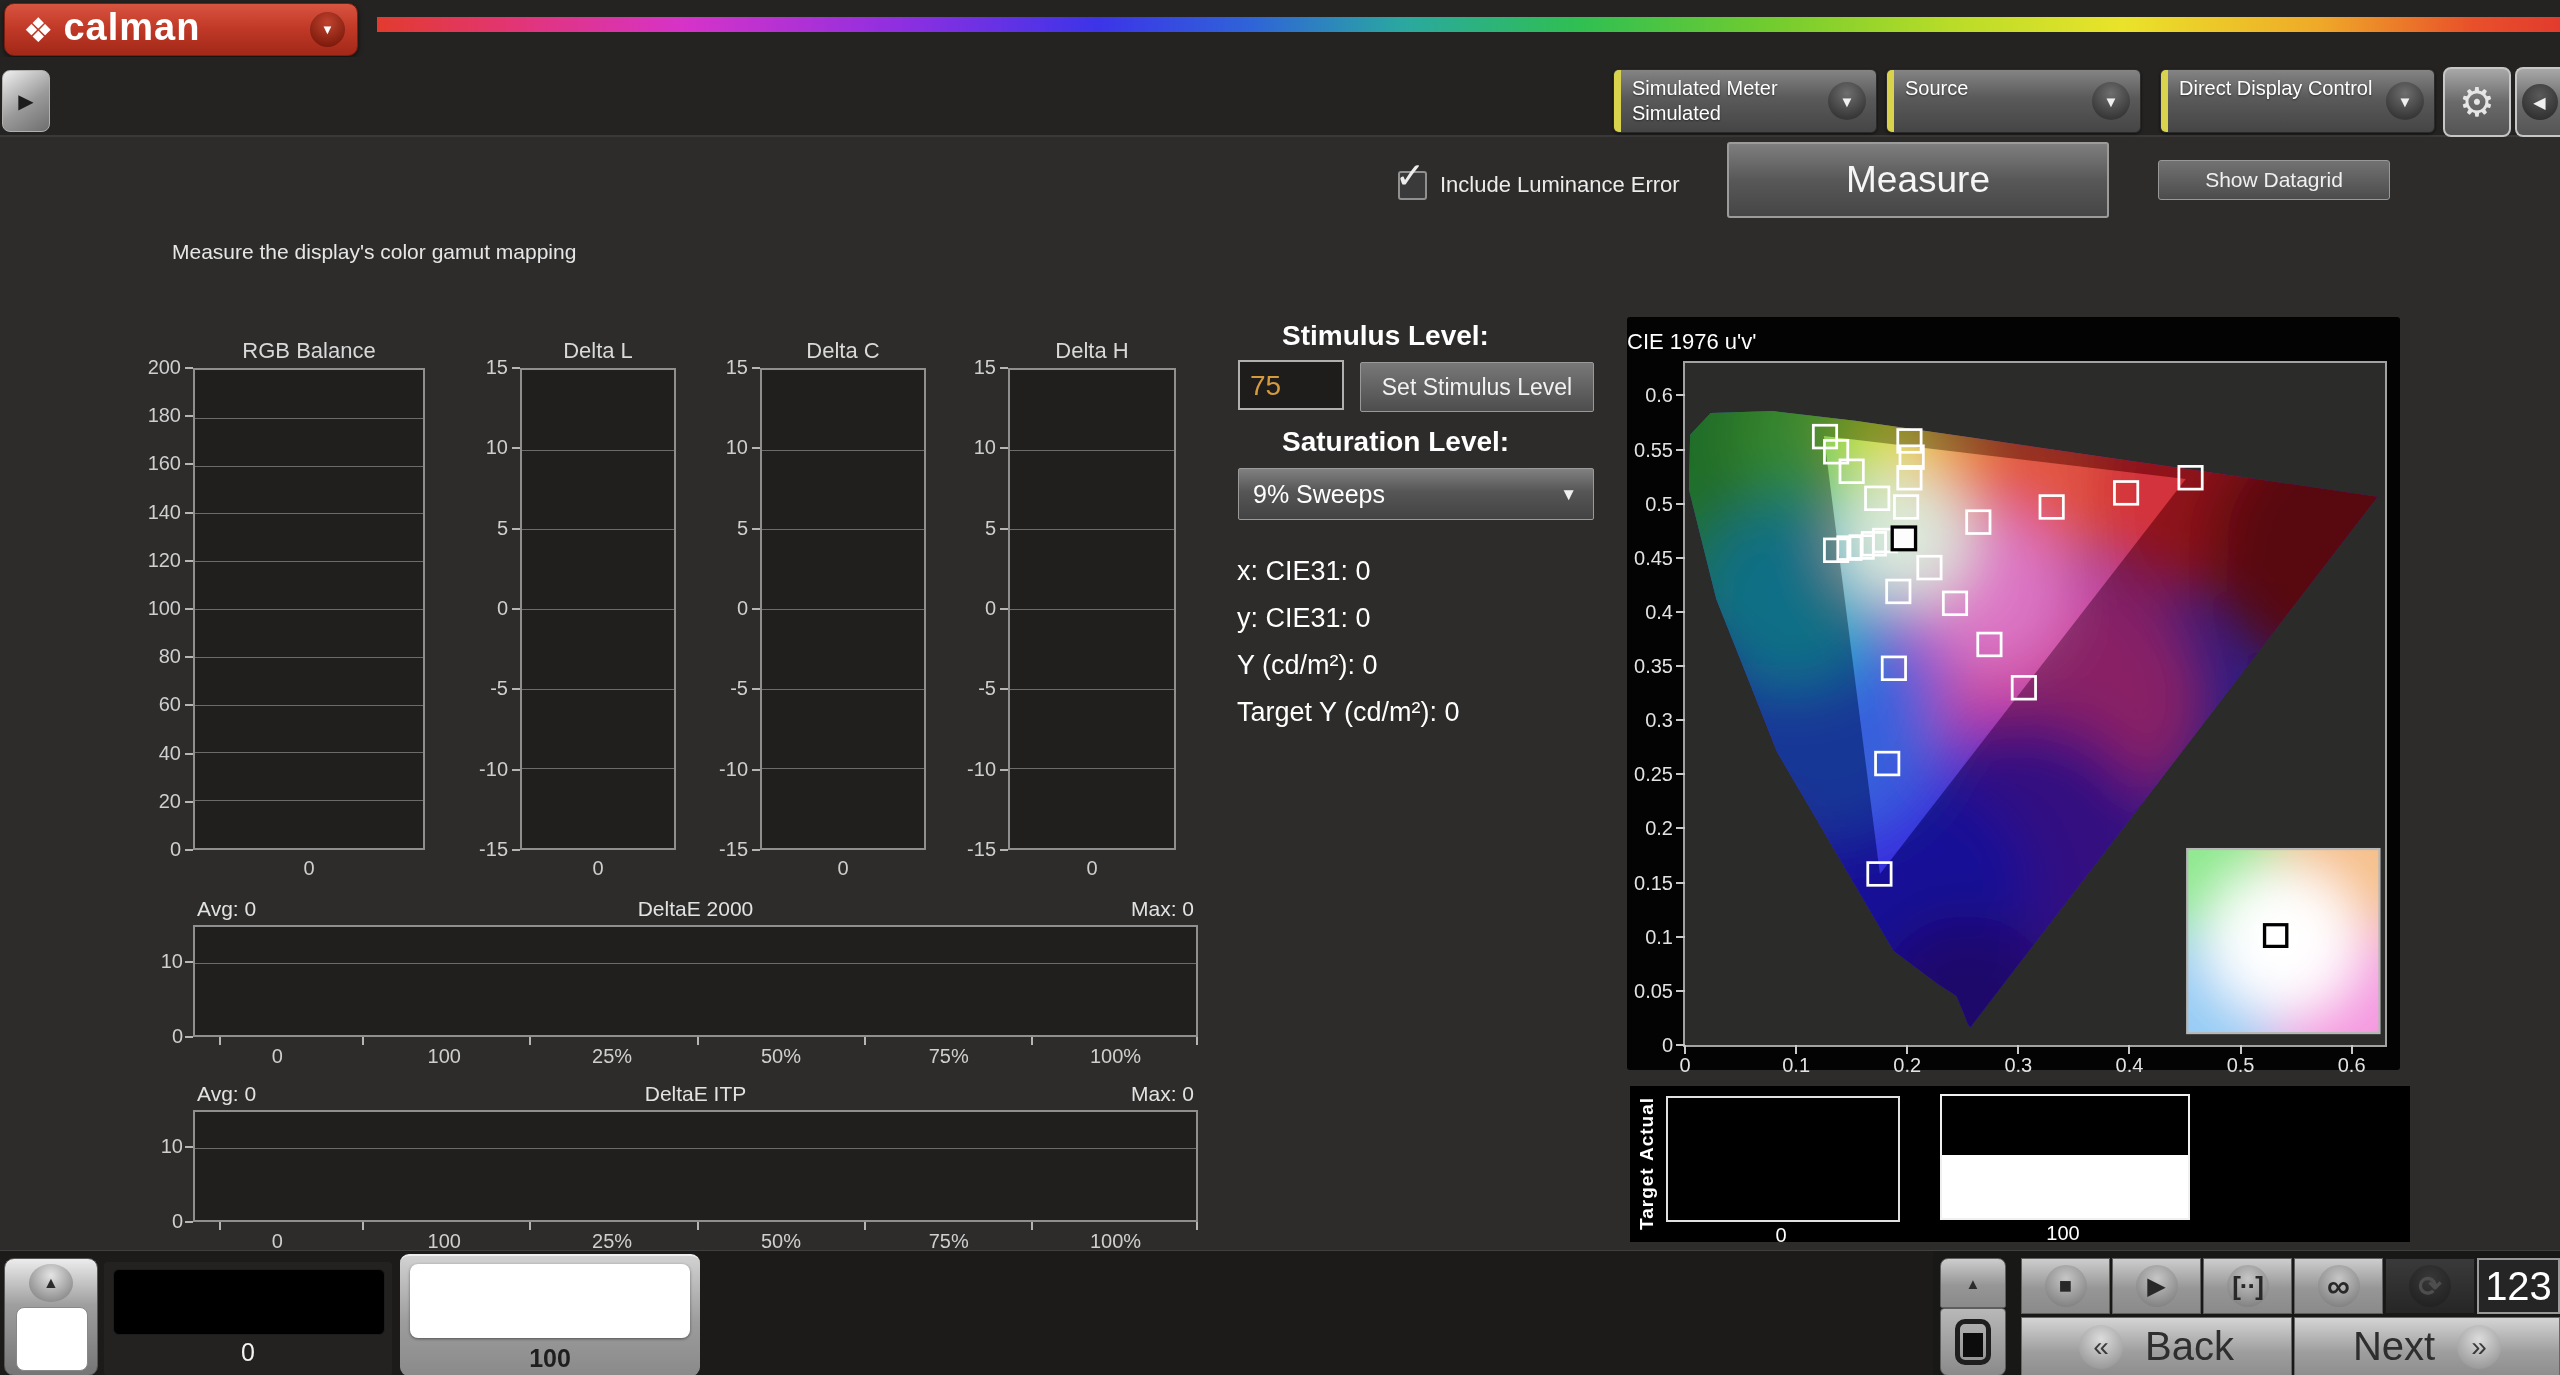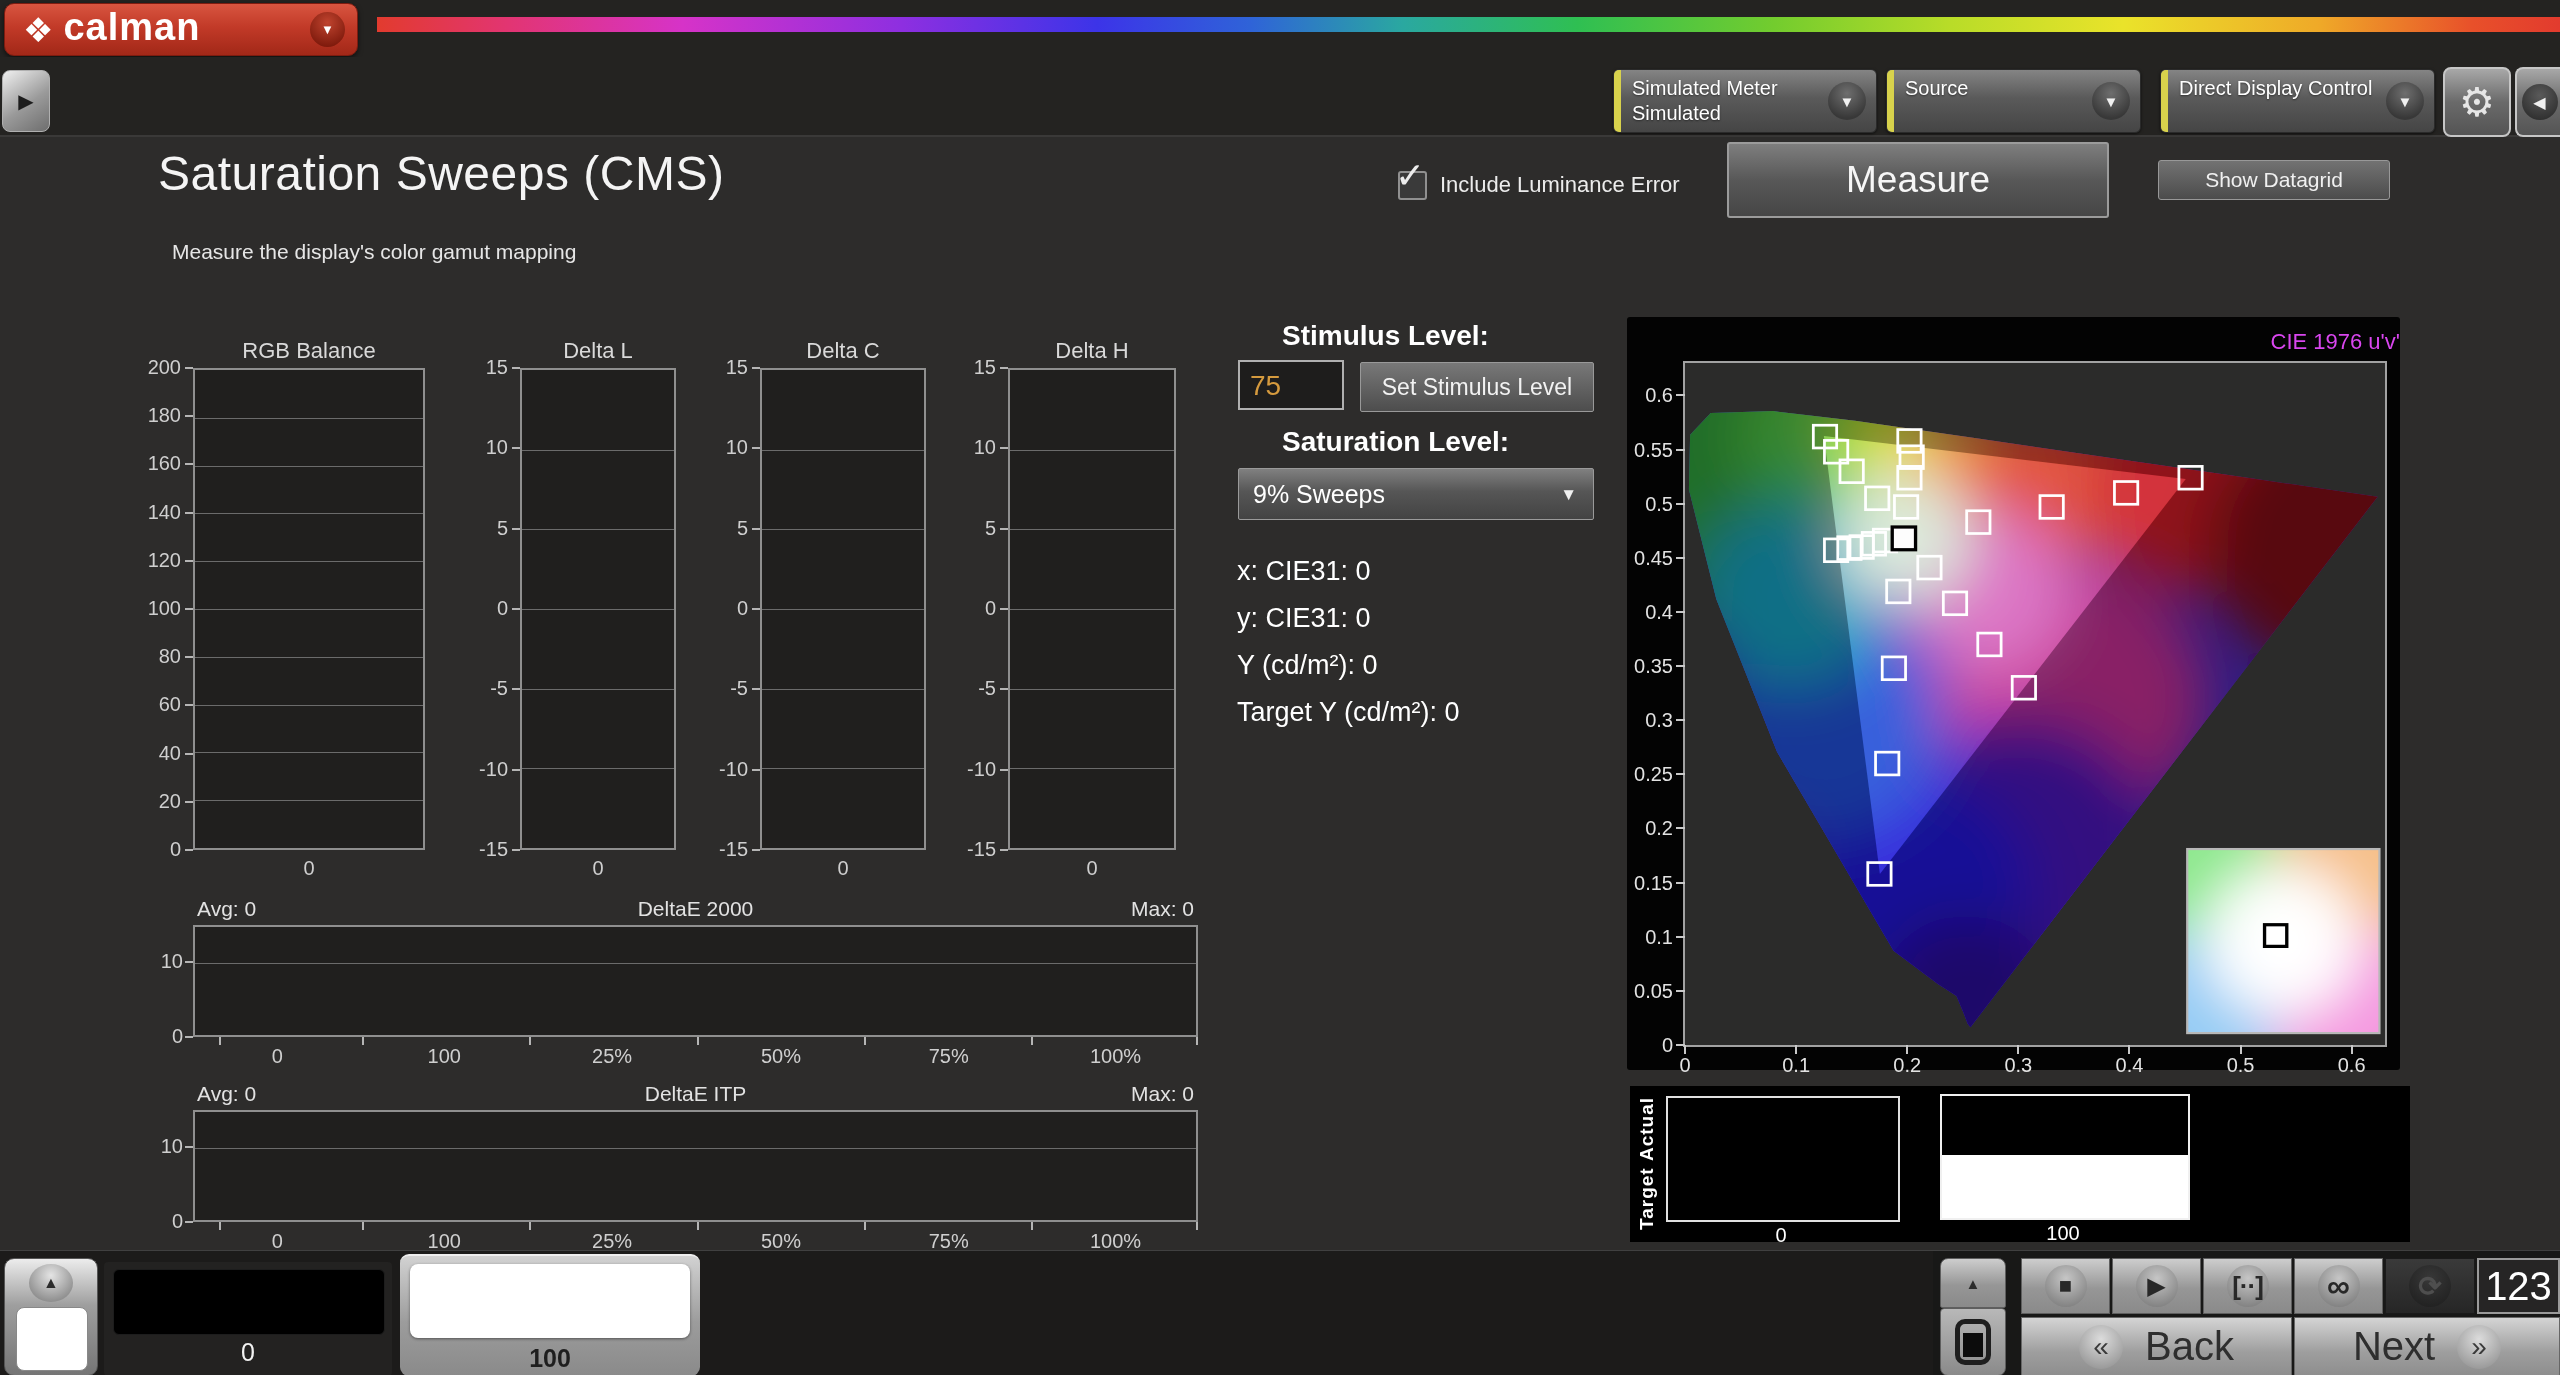--- a/index.html
+++ b/index.html
@@ -109,21 +109,21 @@
   #sat-label{left:1237px;top:426px;}
   #sat-dd{left:1238px;top:468px;width:354px;height:50px;border-radius:2px;
     background:linear-gradient(#808080,#565656 45%,#434343);border:1px solid #9a9a9a;}
   #sat-dd-value{position:absolute;left:14px;top:0;line-height:50px;font-size:25px;color:#fff;}
   #sat-dd-arrow{position:absolute;right:16px;top:16px;font-size:17px;color:#f0f0f0;}
   .readout{position:absolute;left:1237px;font-size:27px;color:#fff;}
   #ro0{top:556px;} #ro1{top:603px;} #ro2{top:650px;} #ro3{top:697px;}
 
   
   #cie-panel{left:1627px;top:317px;width:773px;height:753px;background:#030303;border-radius:3px;}
-  #cie-title{position:absolute;top:12px;left:0;right:0;text-align:right;font-size:22px;color:#d946ef;padding-left:17px;}
+  #cie-title{position:absolute;top:12px;left:0;right:0;text-align:left;font-size:22px;color:#ffffff;}
   #cie-plot{position:absolute;left:56px;top:44px;width:700px;height:682px;background:#2b2b2a;border:2px solid #a2a2a2;}
   #cie-svg{position:absolute;left:0;top:0;width:700px;height:682px;}
   .cie-ylab{position:absolute;right:calc(100% + 12px);transform:translateY(-50%);font-size:20px;color:#e2e2e2;white-space:nowrap;}
   .cie-ytick{position:absolute;left:-9px;width:9px;height:2px;background:#c8c8c8;transform:translateY(-1px);}
   .cie-xlab{position:absolute;top:calc(100% + 9px);transform:translateX(-50%);font-size:20px;color:#e2e2e2;}
   .cie-xtick{position:absolute;bottom:-9px;width:2px;height:9px;background:#c8c8c8;transform:translateX(-1px);}
 
   
   #patch-panel{left:1630px;top:1086px;width:780px;height:156px;background:#000;}
   .rot-label{position:absolute;left:6px;writing-mode:vertical-rl;transform:rotate(180deg);
@@ -222,21 +222,20 @@
       <span class="dd-arrow ctr">▼</span>
     </div>
     <div id="gear-btn" class="abs ctr">
       <span>⚙</span>
     </div>
     <div id="collapse-btn" class="abs ctr">
       <span class="circ ctr">◀</span>
     </div>
   </div>
 
-  <div id="page-title" class="abs">Saturation Sweeps (CMS)</div>
   <div id="page-subtitle" class="abs">Measure the display's color gamut mapping</div>
   <div id="cb-box" class="abs"></div>
   <div id="cb-check" class="abs">✓</div>
   <div id="cb-label" class="abs">Include Luminance Error</div>
   <div id="measure-btn" class="abs ctr">Measure</div>
   <div id="datagrid-btn" class="abs ctr">Show Datagrid</div>
 
   <div id="mini0" class="mini">
       <div class="mc-title" style="margin-left: 43px;">RGB Balance</div>
       <div class="mc-body">

